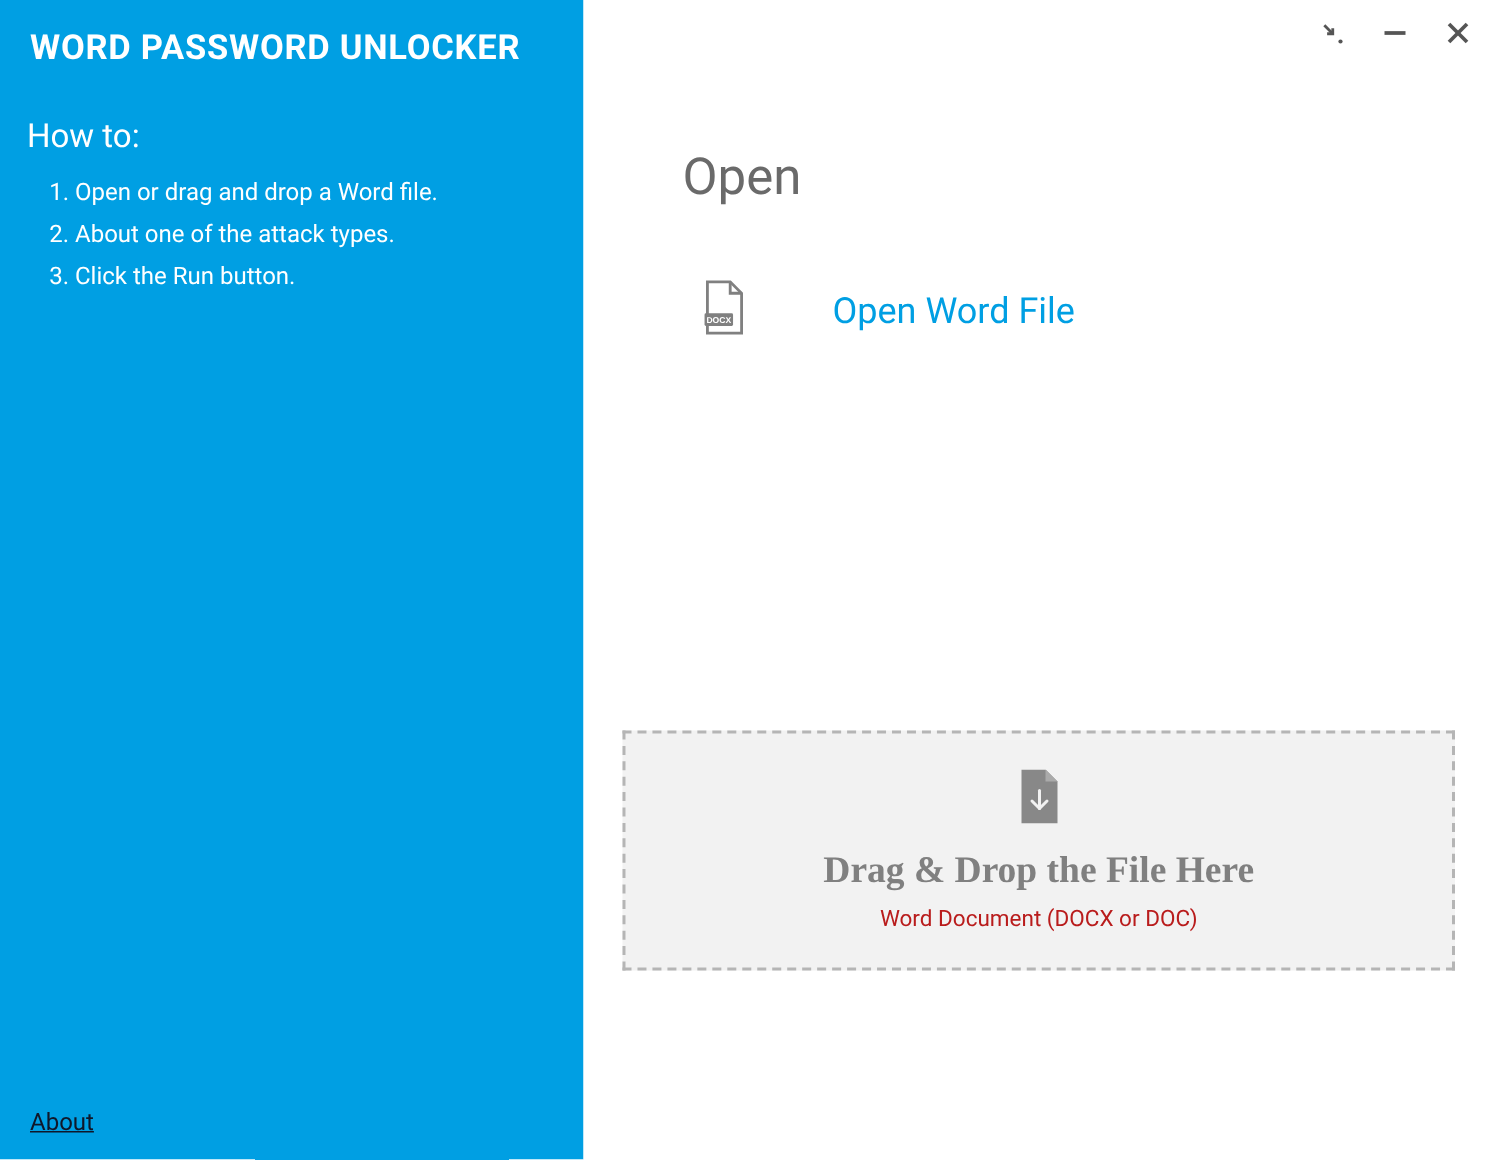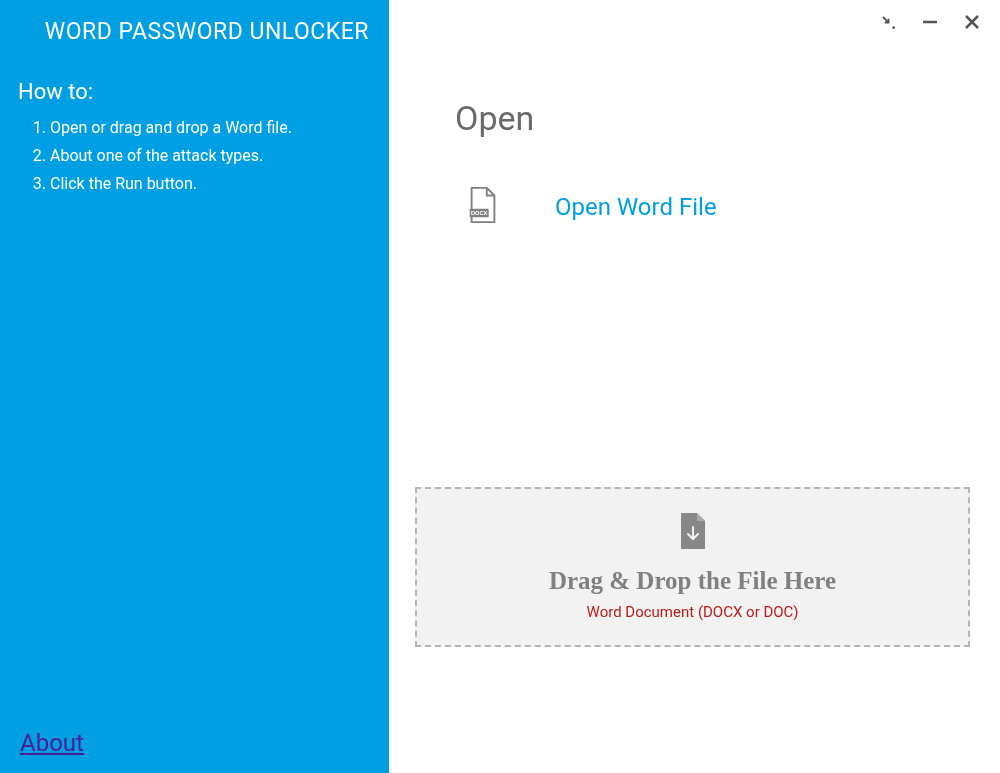--- a/index.html
+++ b/index.html
@@ -14,45 +14,44 @@
       width: 389px;
       background: #009fe3;
       color: #fff;
       padding: 18px 20px;
       display: flex;
       flex-direction: column;
       position: relative;
     }
     .app-title {
       font-size: 23px;
-      font-weight: 400;
+      font-weight: 700;
       letter-spacing: 0.5px;
       margin-bottom: 34px;
-      text-align: right;
     }
     .howto-title {
       font-size: 22px;
       font-weight: 400;
       margin-bottom: 10px;
       margin-left: -2px;
     }
     .howto-list {
       list-style: decimal;
       padding-left: 30px;
     }
     .howto-list li {
       font-size: 16px;
       line-height: 1.75;
     }
     .about-link {
       position: absolute;
       bottom: 16px;
       left: 20px;
-      color: #4c1d95;
-      font-size: 24px;
+      color: #0f172a;
+      font-size: 16px;
       text-decoration: underline;
       cursor: pointer;
     }
     .main {
       flex: 1;
       background: #fff;
       position: relative;
       padding: 0;
     }
     .window-controls {

